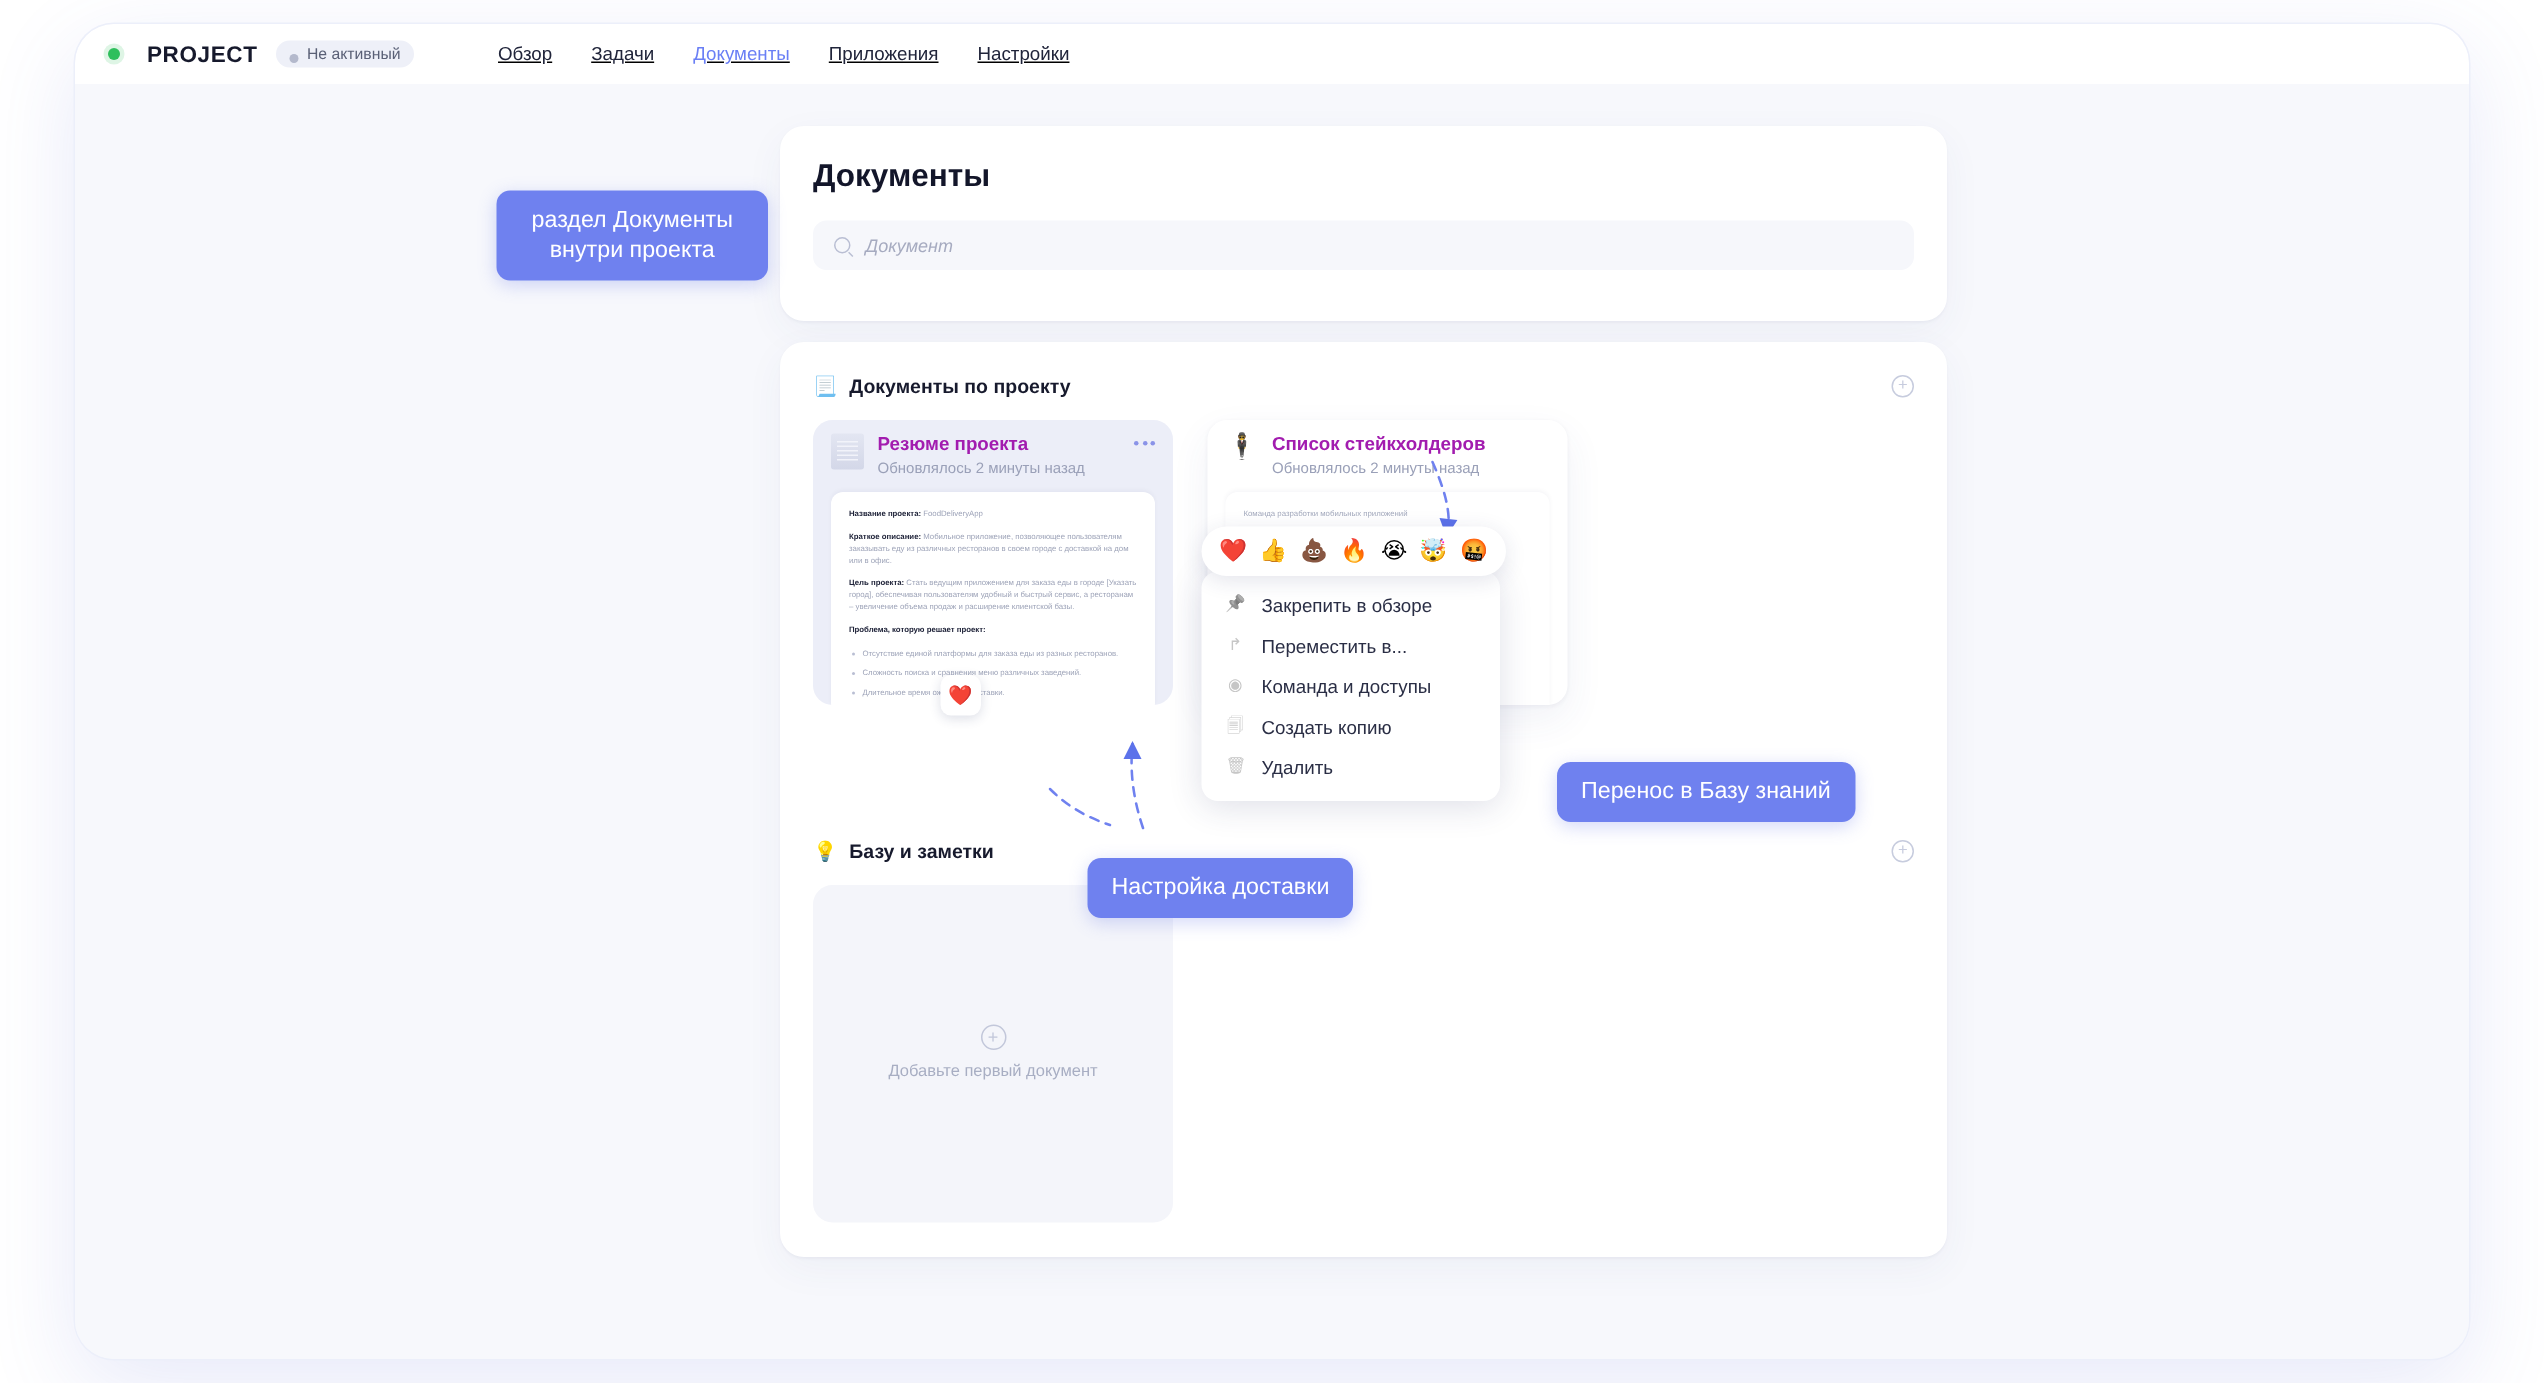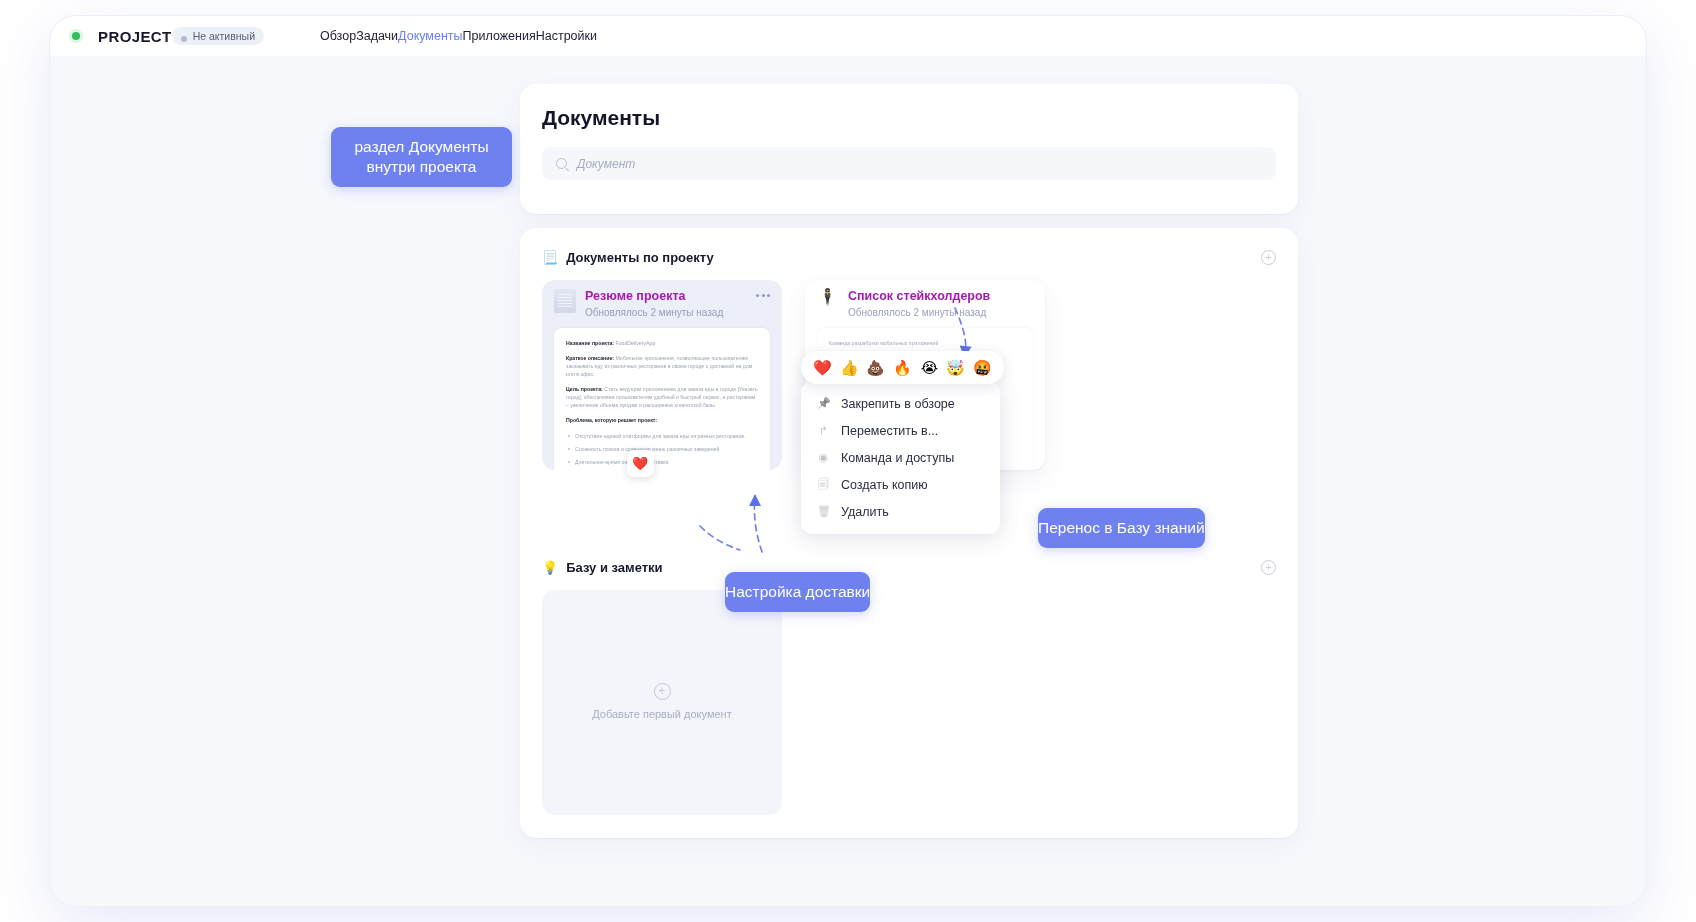--- a/index.html
+++ b/index.html
@@ -20,27 +20,27 @@
     overflow:hidden;
   }
 
   
   #topbar{
     position:absolute;left:0;top:0;width:100%;height:40px;background:#ffffff;
     display:flex;align-items:center;padding:0 22px;border-radius:26px 26px 0 0;
   }
   .dot-green{width:8px;height:8px;border-radius:50%;background:#2fbf5c;
     box-shadow:0 0 0 3px rgba(47,191,92,.16);flex:0 0 auto;margin-right:18px;}
-  .brand{font-size:15px;font-weight:700;letter-spacing:.4px;color:#16192c;}
+  .brand{font-size:15px;font-weight:700;letter-spacing:.4px;color:#16192c;margin-right:12px;}
   .status-chip{
     display:flex;align-items:flex-end;gap:6px;background:#eef0f8;border-radius:9px;
     padding:3px 9px;font-size:10.5px;color:#5a6076;white-space:nowrap;
   }
   .status-chip .sdot{width:6px;height:6px;border-radius:50%;background:#b4b9cc;}
-  .nav{display:flex;align-items:flex-start;margin-left:56px;}
+  .nav{display:flex;align-items:flex-start;gap:26px;margin-left:56px;text-decoration:underline;}
   .nav a{font-size:12.5px;color:#20243a;text-decoration:none;white-space:nowrap;}
   .nav a.active{color:#6a7ff5;}
 
   
   #content{position:absolute;left:0;top:40px;right:0;bottom:0;background:#f7f8fc;}
 
   .panel{
     position:absolute;background:#ffffff;border-radius:16px;
     box-shadow:0 1px 2px rgba(30,38,80,.04), 0 8px 26px rgba(60,72,140,.05);
   }
@@ -122,21 +122,21 @@
     border-radius:13px;display:flex;flex-direction:column;align-items:center;
     justify-content:center;gap:7px;cursor:pointer;
   }
   #card3 .plus-big{width:17px;height:17px;border:1.3px solid #c2c7da;border-radius:50%;
     color:#c2c7da;font-size:12px;line-height:15px;text-align:center;}
   #card3 .lbl{font-size:11px;color:#a8aec3;text-align:center;line-height:1.35;}
 
   
   .callout{
     position:absolute;background:#6f81ef;color:#ffffff;border-radius:9px;
-    font-size:15.5px;line-height:1.28;padding:10px 0;text-align:center;z-index:40;
+    font-size:15.5px;line-height:1.28;padding:10px 16px;text-align:center;z-index:40;
     box-shadow:0 3px 12px rgba(95,112,230,.28);white-space:pre-line;
   }
   #co1{left:281px;top:71px;width:181px;}
   #co2{left:973px;top:253px;}
   #co3{left:988px;top:452px;}
   #co4{left:675px;top:516px;}
 
   
   #reactionbar{
     position:absolute;left:751px;top:295px;width:203px;height:33px;background:#ffffff;

